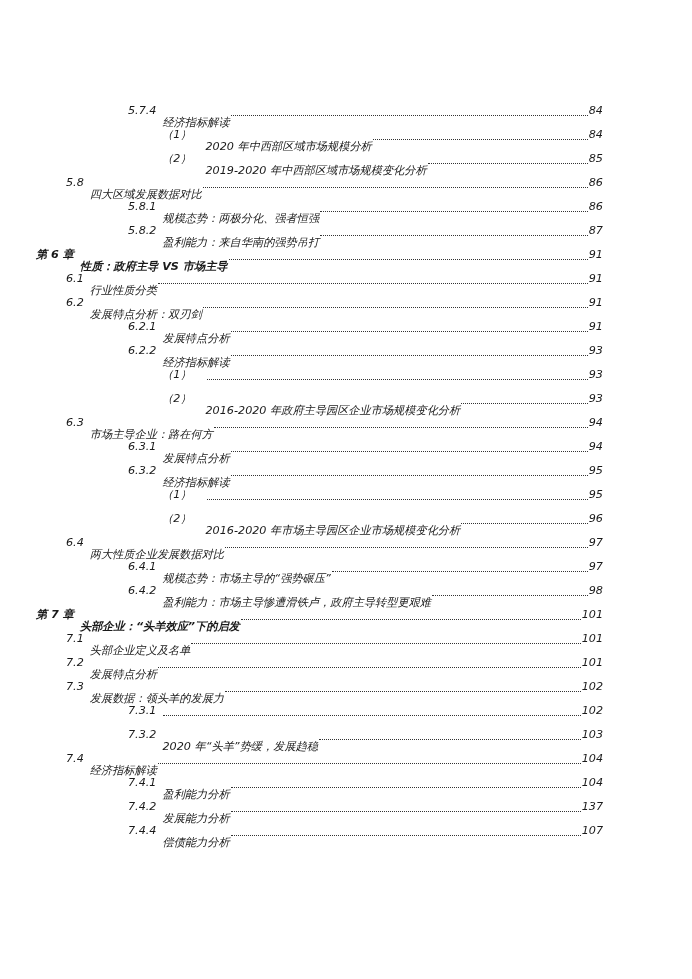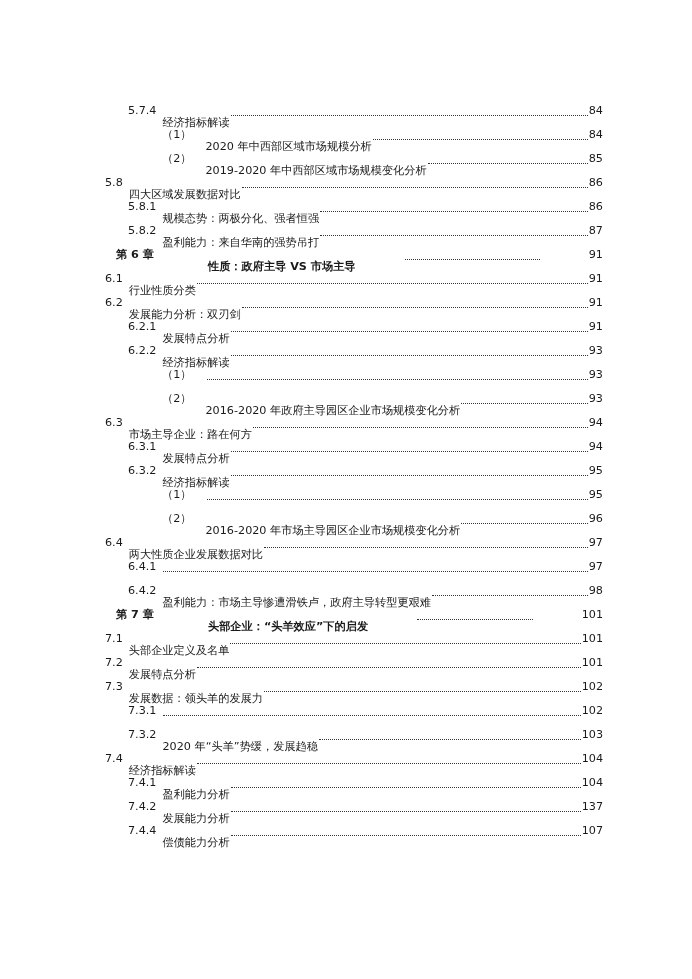--- a/index.html
+++ b/index.html
@@ -1,22 +1,22 @@
 <!DOCTYPE html>
 <html><head>
   <meta charset="utf-8">
   <style>
     html, body { margin: 0; padding: 0; background: #ffffff; }
     body { width: 692px; height: 979px; position: relative; overflow: hidden;
       font-family: "DejaVu Sans", "Liberation Sans", sans-serif; color: #1a1a1a; }
-    .toc { position: absolute; left: 0; top: 99px; width: 675px; }
+    .toc { position: absolute; left: 0; top: 99px; width: 675px; font-style: italic; }
     .row { position: relative; height: 24px; display: flex; align-items: center;
       font-size: 11.2px; line-height: 24px; padding-right: 72px; box-sizing: border-box; white-space: nowrap; }
-    .row.l1 { padding-left: 116px; font-weight: bold; gap: 48px; }
-    .row.l2 { padding-left: 105px; }
+    .row.l1 { padding-left: 36px; font-weight: bold; }
+    .row.l2 { padding-left: 66px; }
     .row.l3 { padding-left: 128px; }
     .row.l4 { padding-left: 162px; }
     .num { margin-right: 6px; }
     .row.l4 .num { margin-right: 14px; }
     .title { flex: 0 0 auto; margin-top: 24px; }
     .leader { flex: 1 1 auto; overflow: hidden; margin: 0 1px; height: 24px; position: relative; }
     .leader::after { content: ""; position: absolute; left: 0; right: 0; bottom: 7px;
       border-bottom: 1px dotted #333; }
     .page { flex: 0 0 auto; font-weight: normal; }
   </style>
@@ -67,21 +67,21 @@
     <span class="page">91</span>
   </div>
     <div class="row l2">
     <span class="num">6.1</span>
     <span class="title">行业性质分类</span>
     <span class="leader"></span>
     <span class="page">91</span>
   </div>
     <div class="row l2">
     <span class="num">6.2</span>
-    <span class="title">发展能力分析：双刃剑</span>
+    <span class="title">发展特点分析：双刃剑</span>
     <span class="leader"></span>
     <span class="page">91</span>
   </div>
     <div class="row l3">
     <span class="num">6.2.1</span>
     <span class="title">发展特点分析</span>
     <span class="leader"></span>
     <span class="page">91</span>
   </div>
     <div class="row l3">
@@ -131,20 +131,21 @@
     <span class="page">96</span>
   </div>
     <div class="row l2">
     <span class="num">6.4</span>
     <span class="title">两大性质企业发展数据对比</span>
     <span class="leader"></span>
     <span class="page">97</span>
   </div>
     <div class="row l3">
     <span class="num">6.4.1</span>
+    <span class="title">规模态势：市场主导的“强势碾压”</span>
     <span class="leader"></span>
     <span class="page">97</span>
   </div>
     <div class="row l3">
     <span class="num">6.4.2</span>
     <span class="title">盈利能力：市场主导惨遭滑铁卢，政府主导转型更艰难</span>
     <span class="leader"></span>
     <span class="page">98</span>
   </div>
     <div class="row l1">

